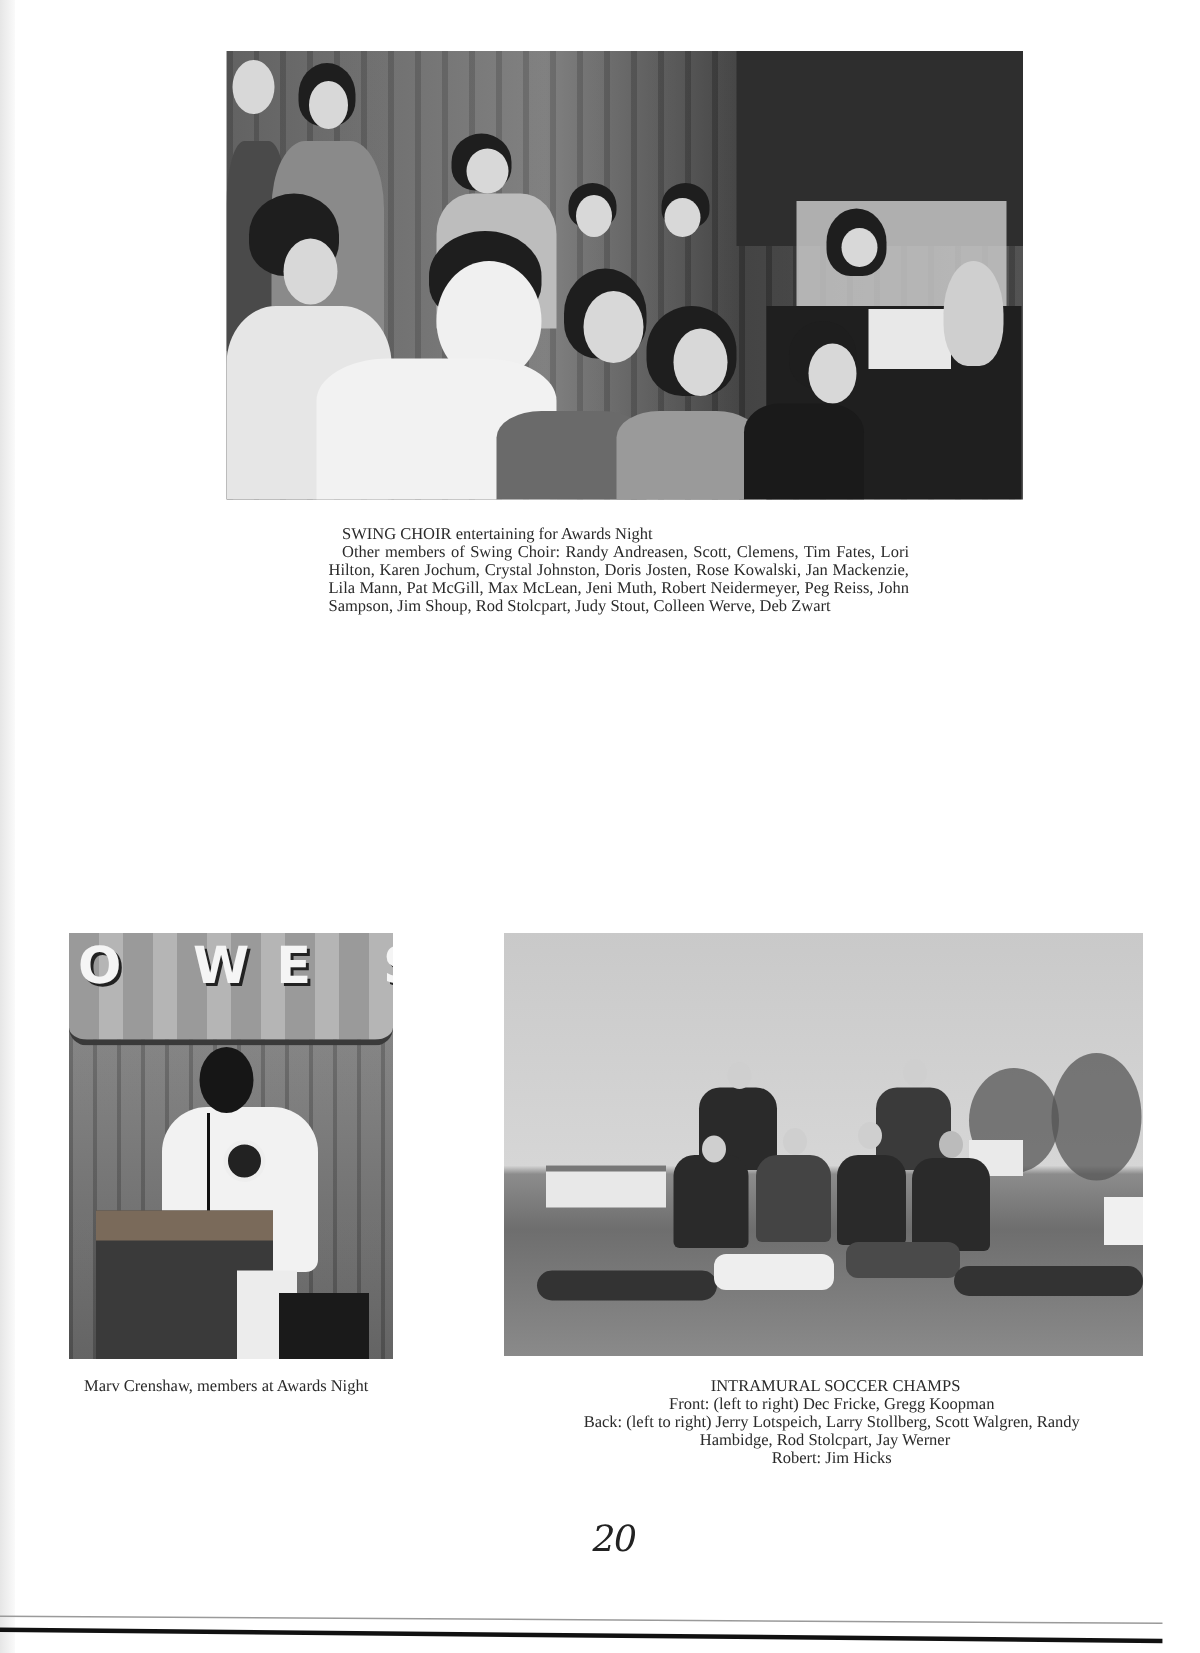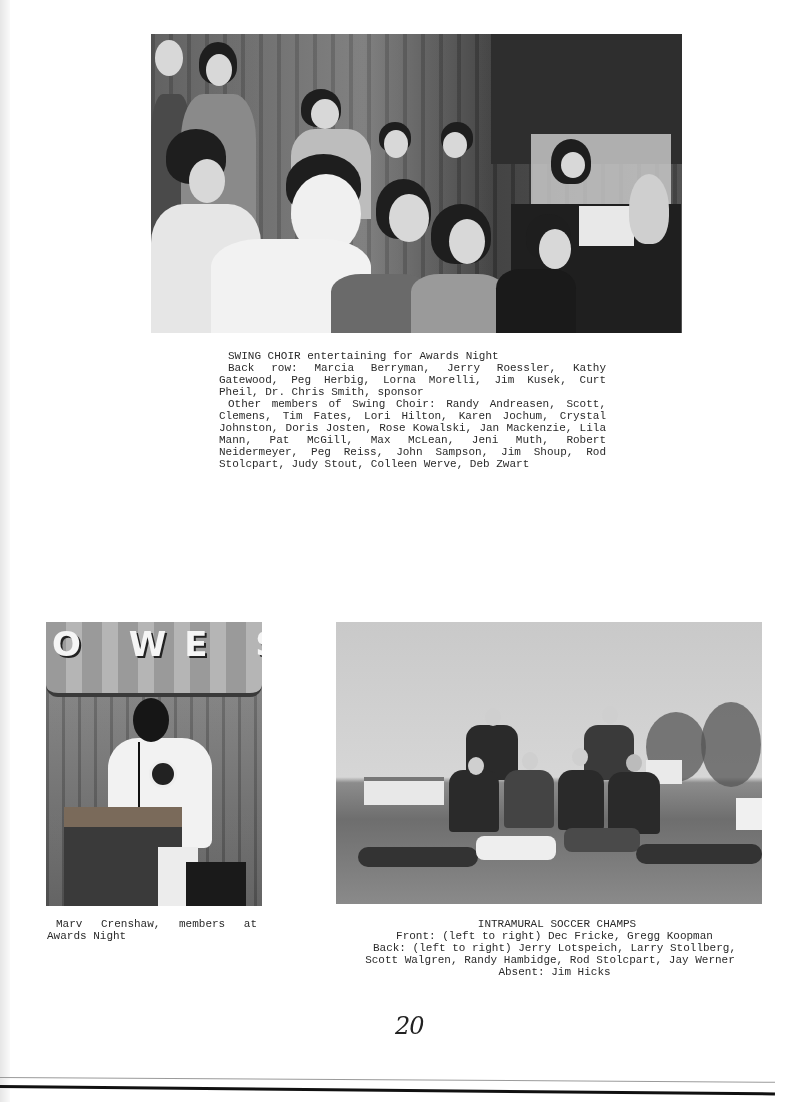--- a/index.html
+++ b/index.html
@@ -51,21 +51,21 @@
     #photo-soccer .building { position:absolute; left: 28px; top: 155px; width: 80px; height: 28px; background: #e8e8e8; border-top: 4px solid #777; }
     #photo-soccer .tree { position:absolute; border-radius: 50%; background: #555; opacity: .75; }
     #photo-soccer .house { position:absolute; left: 310px; top: 138px; width: 36px; height: 24px; background: #eaeaea; }
     #photo-soccer .shed { position:absolute; left: 400px; top: 176px; width: 26px; height: 32px; background: #f0f0f0; }
     #photo-soccer .player { position:absolute; border-radius: 14px 14px 4px 4px; background: #2a2a2a; }
     #photo-soccer .phead { position:absolute; width: 16px; height: 18px; border-radius: 50%; background: #cfcfcf; }
     #photo-soccer .lying { position:absolute; height: 20px; border-radius: 10px; background: #333; }
     #photo-soccer .lying-shirt { position:absolute; height: 24px; border-radius: 8px; background: #eeeeee; }
 
     .caption { position: absolute; font-family: "Liberation Serif", serif; font-size: 11px; line-height: 12px; color: #2a2a2a; }
-    .caption p { text-align: justify; font-family: Liberation Mono, monospace; }
+    .caption p { text-align: justify; }
     .caption .indent { text-indent: 9px; }
 
     #caption-choir { left: 219px; top: 350px; width: 387px; }
     #caption-speaker { left: 47px; top: 918px; width: 210px; }
     #caption-soccer { left: 355px; top: 918px; width: 390px; }
     #caption-soccer p { text-align: center; }
 
     #page-number { position: absolute; left: 395px; top: 1012px; font-family: "DejaVu Serif", serif;
       font-style: italic; font-size: 24px; color: #222; letter-spacing: -1px; }
 
@@ -112,21 +112,20 @@
   <div class="head" style="left:298px;top:185px;width:36px;height:45px"></div>
   <div class="body" style="left:260px;top:240px;width:95px;height:59px;background:#9a9a9a"></div>
   <div class="hair" style="left:375px;top:180px;width:45px;height:45px"></div>
   <div class="head" style="left:388px;top:195px;width:32px;height:40px"></div>
   <div class="body" style="left:345px;top:235px;width:80px;height:64px;background:#1a1a1a"></div>
   <div class="hair" style="left:478px;top:140px;width:40px;height:70px;background:#cfcfcf"></div>
 </div>
 
 <div class="caption" id="caption-choir">
   <p class="indent">SWING CHOIR entertaining for Awards Night</p>
-  <p class="indent">Back row: Marcia Berryman, Jerry Roessler, Kathy Gatewood, Peg Herbig, Lorna Morelli, Jim Kusek, Curt Pheil, Dr. Chris Smith, sponsor</p>
   <p class="indent">Other members of Swing Choir: Randy Andreasen, Scott, Clemens, Tim Fates, Lori Hilton, Karen Jochum, Crystal Johnston, Doris Josten, Rose Kowalski, Jan Mackenzie, Lila Mann, Pat McGill, Max McLean, Jeni Muth, Robert Neidermeyer, Peg Reiss, John Sampson, Jim Shoup, Rod Stolcpart, Judy Stout, Colleen Werve, Deb Zwart</p>
 </div>
 
 <div class="photo" id="photo-speaker">
   <div class="valance"></div>
   <div class="banner">O WE S</div>
   <div class="person-body"></div>
   <div class="person-head"></div>
   <div class="emblem"></div>
   <div class="mic"></div>
@@ -163,19 +162,19 @@
   <div class="lying" style="left:22px;top:225px;width:120px"></div>
   <div class="lying-shirt" style="left:140px;top:214px;width:80px"></div>
   <div class="lying-shirt" style="left:228px;top:206px;width:76px;background:#4a4a4a"></div>
   <div class="lying" style="left:300px;top:222px;width:126px"></div>
 </div>
 
 <div class="caption" id="caption-soccer">
   <p class="indent" style="text-indent:14px">INTRAMURAL SOCCER CHAMPS</p>
   <p class="indent">Front: (left to right) Dec Fricke, Gregg Koopman</p>
   <p class="indent">Back: (left to right) Jerry Lotspeich, Larry Stollberg, Scott Walgren, Randy Hambidge, Rod Stolcpart, Jay Werner</p>
-  <p class="indent">Absent: Jim Hicks</p>
+  <p class="indent">Robert: Jim Hicks</p>
 </div>
 
 <div id="page-number">20</div>
 
 <div class="bottom-rule" id="rule-1"></div>
 <div class="bottom-rule" id="rule-2"></div>
 
 </body></html>

